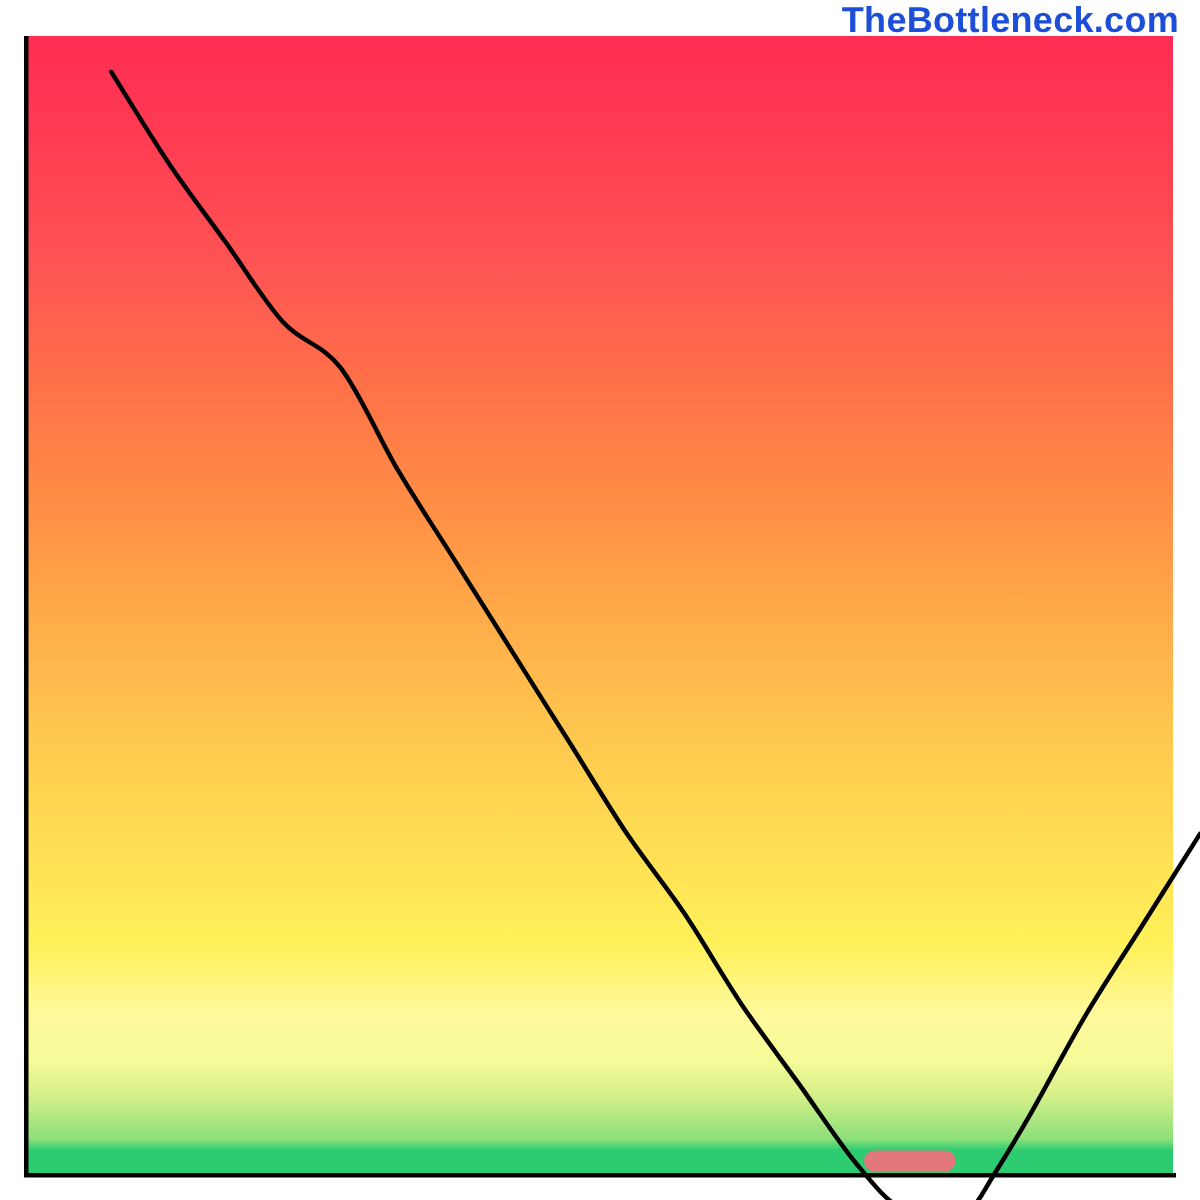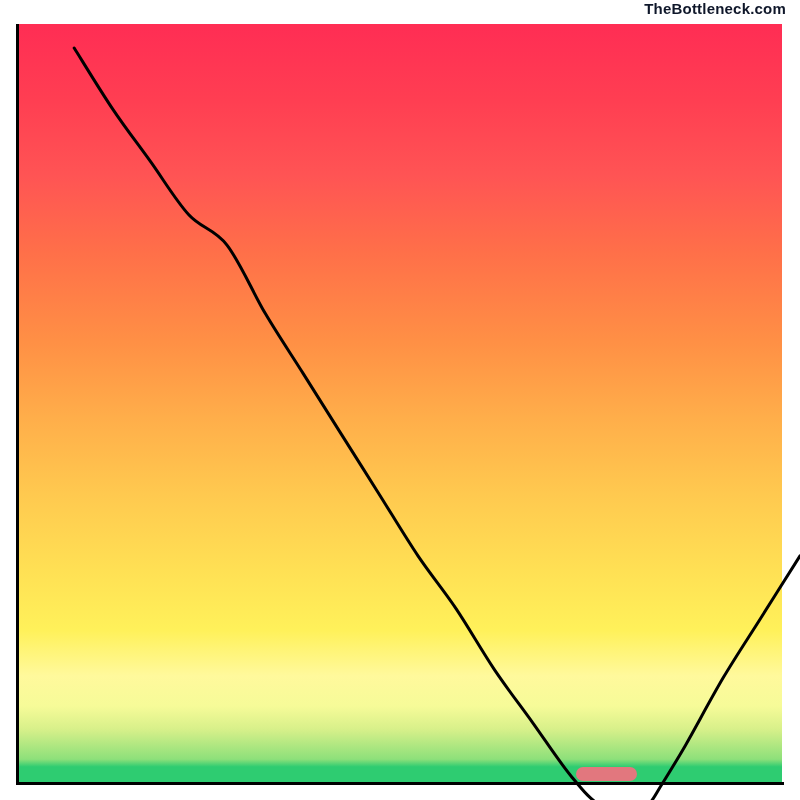--- a/index.html
+++ b/index.html
@@ -58,23 +58,23 @@
     left: 16px;
     top: 782px;
     width: 768px;
     height: 3px;
   }
   .attribution {
     position: absolute;
     right: 14px;
     top: 0px;
     font-family: Arial, Helvetica, sans-serif;
-    font-size: 15px;
+    font-size: 24px;
     font-weight: 600;
-    color: #0f172a;
+    color: #1d4ed8;
     letter-spacing: 0.2px;
   }
   svg.curve {
     position: absolute;
     left: 18px;
     top: 24px;
     width: 764px;
     height: 758px;
     overflow: visible;
   }

